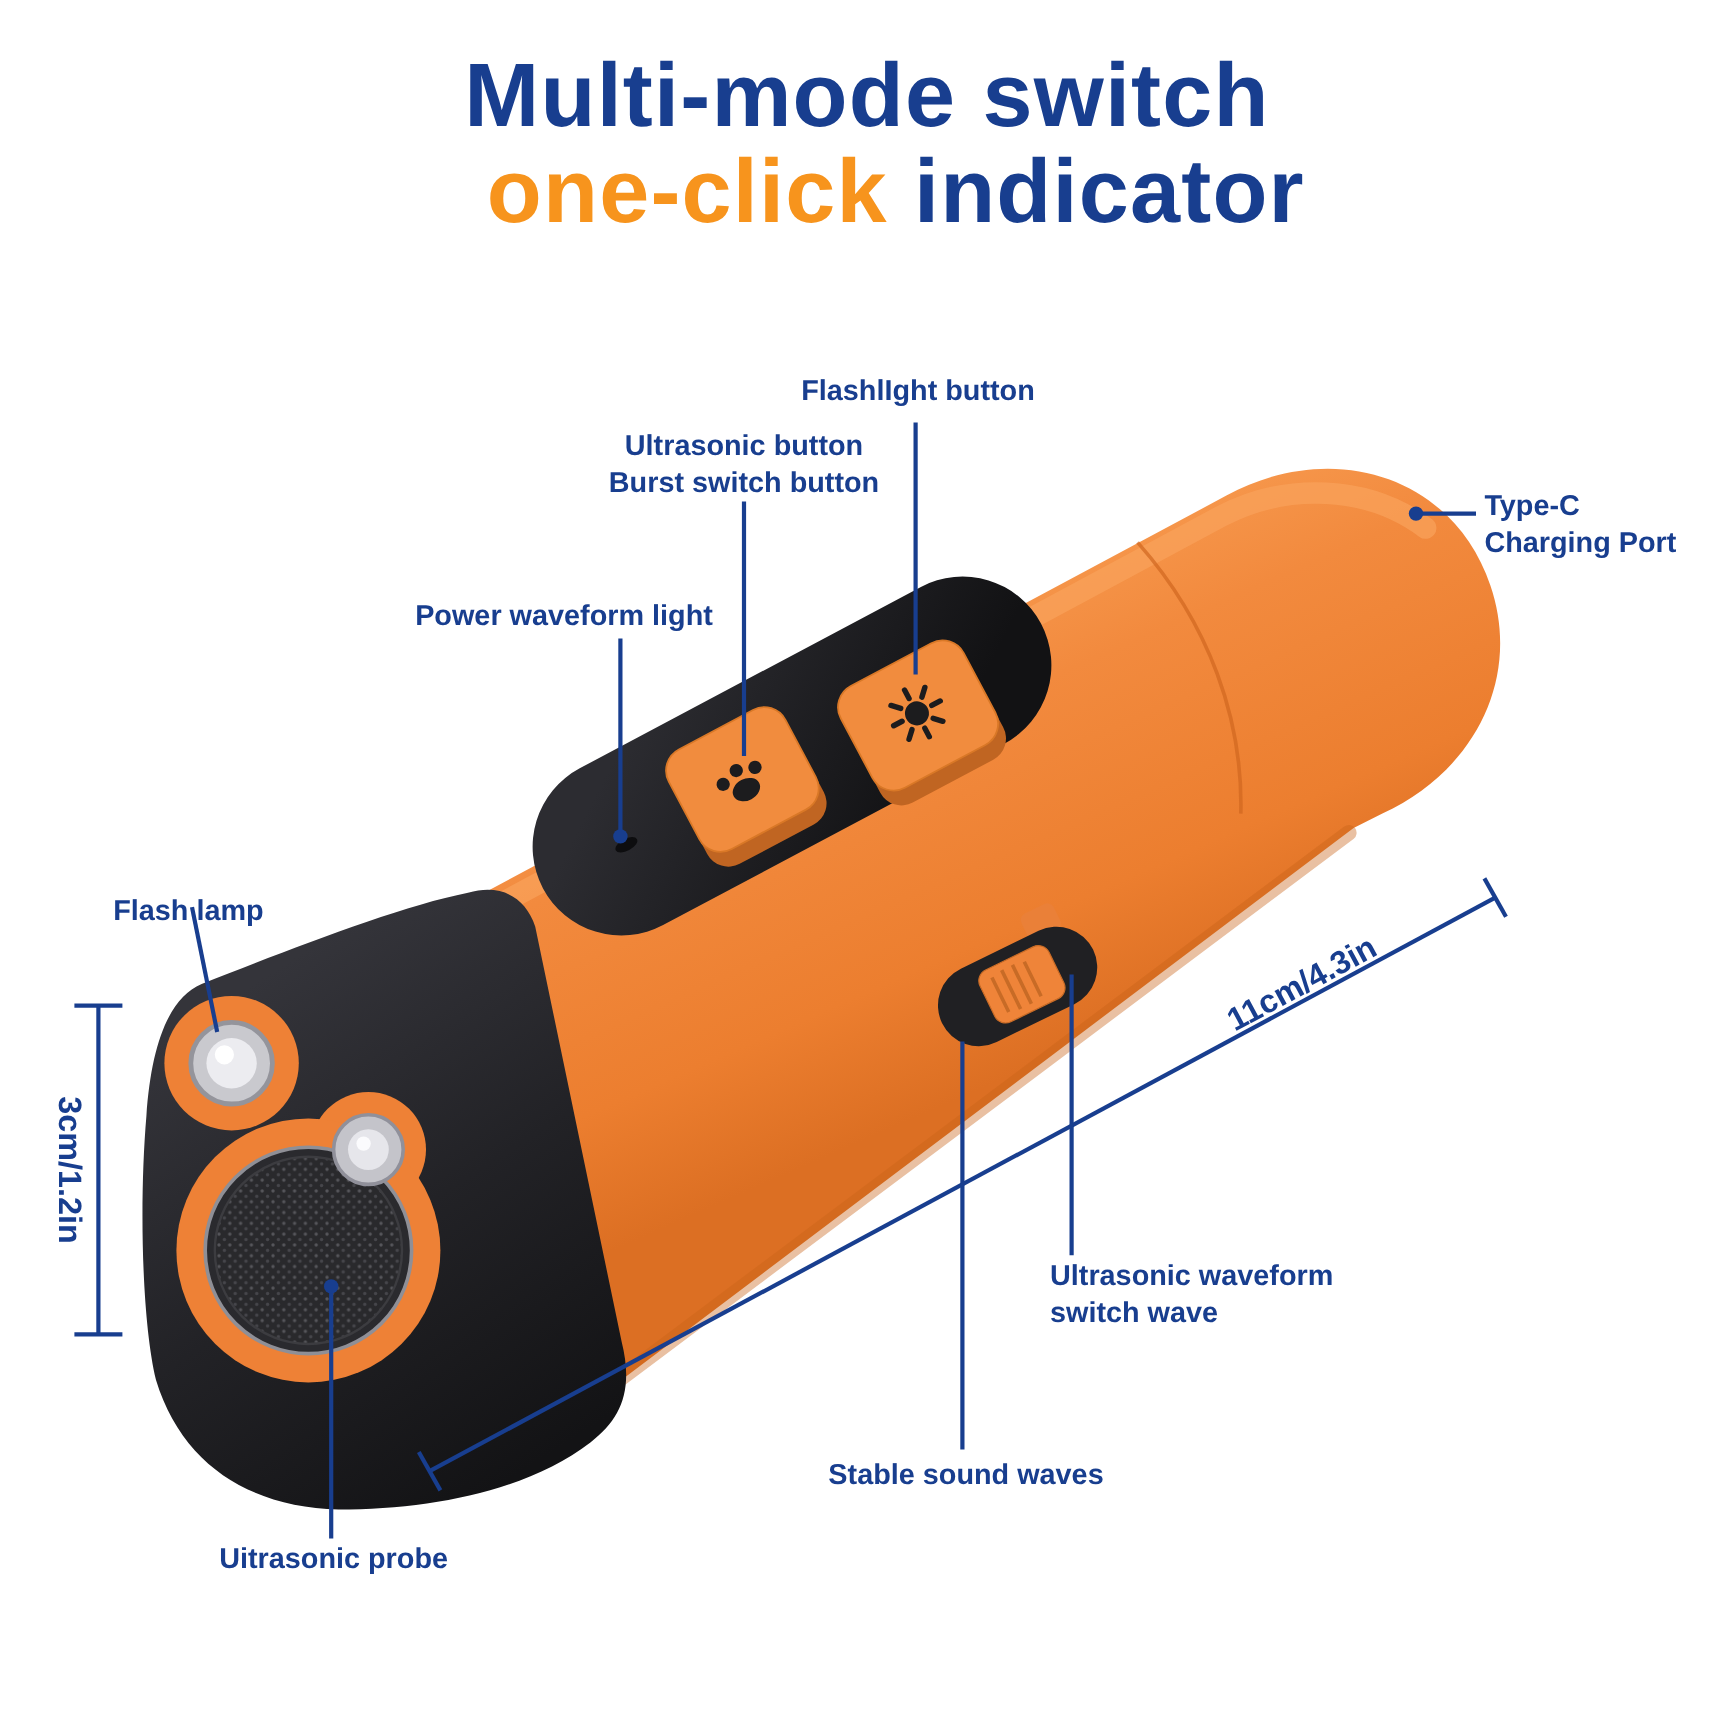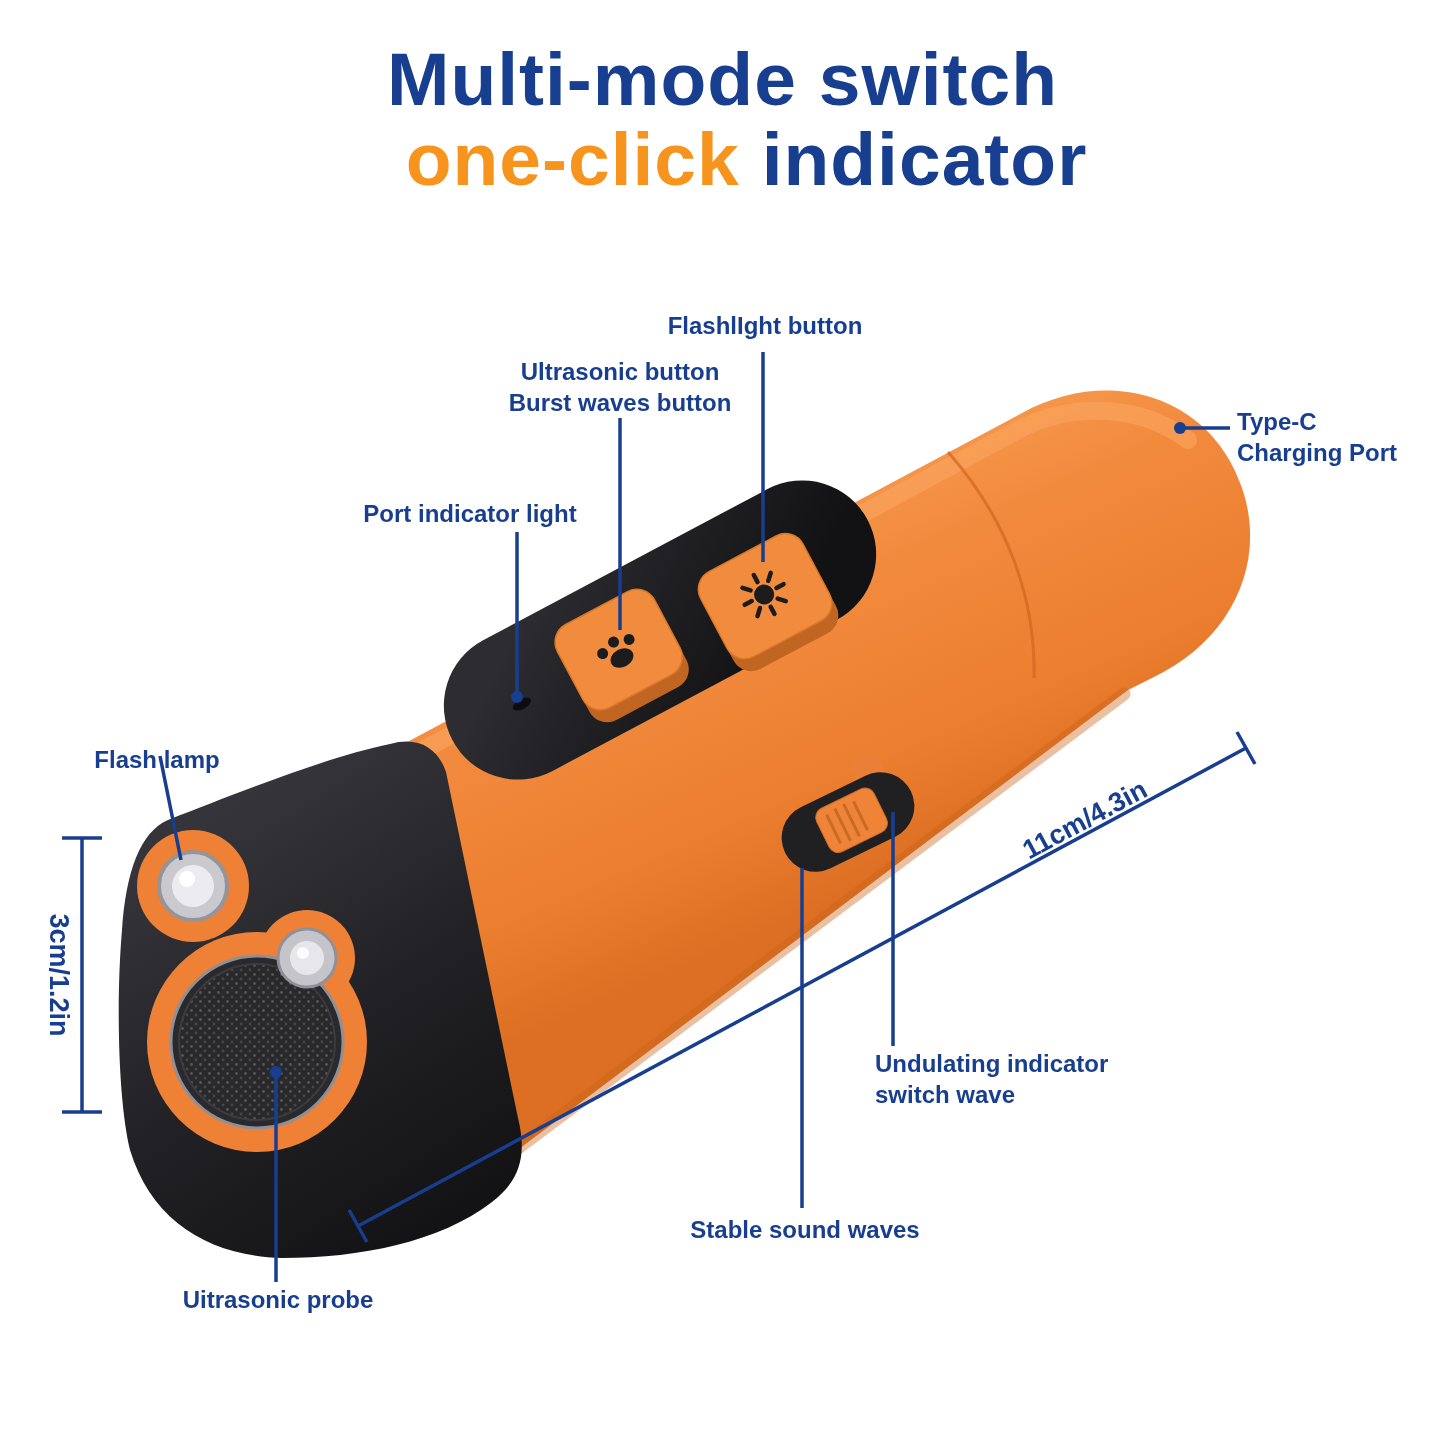--- a/index.html
+++ b/index.html
@@ -161,38 +161,38 @@
     <div class="title-line2">
       <span class="accent">one-click</span>
       <span>indicator</span>
     </div>
   </div>
 
   <div class="callout center" style="left:765px;top:310px;">FlashlIght button</div>
 
   <div class="callout center" style="left:620px;top:356px;text-align:center;">
     <div>Ultrasonic button</div>
-    <div>Burst waves button</div>
+    <div>Burst switch button</div>
   </div>
 
-  <div class="callout center" style="left:470px;top:498px;">Port indicator light</div>
+  <div class="callout center" style="left:470px;top:498px;">Power waveform light</div>
 
   <div class="callout" style="left:1237px;top:406px;">
     <div>Type-C</div>
     <div>Charging Port</div>
   </div>
 
   <div class="callout center" style="left:157px;top:720px;margin-top:24px;">Flash lamp</div>
 
   <div class="callout dim dim-height">3cm/1.2in</div>
 
   <div class="callout dim dim-length">11cm/4.3in</div>
 
   <div class="callout" style="left:875px;top:1048px;">
-    <div>Undulating indicator</div>
+    <div>Ultrasonic waveform</div>
     <div>switch wave</div>
   </div>
 
   <div class="callout center" style="left:805px;top:1214px;">Stable sound waves</div>
 
   <div class="callout center" style="left:278px;top:1284px;">Uitrasonic probe</div>
 
 </div>
 
 </body></html>

